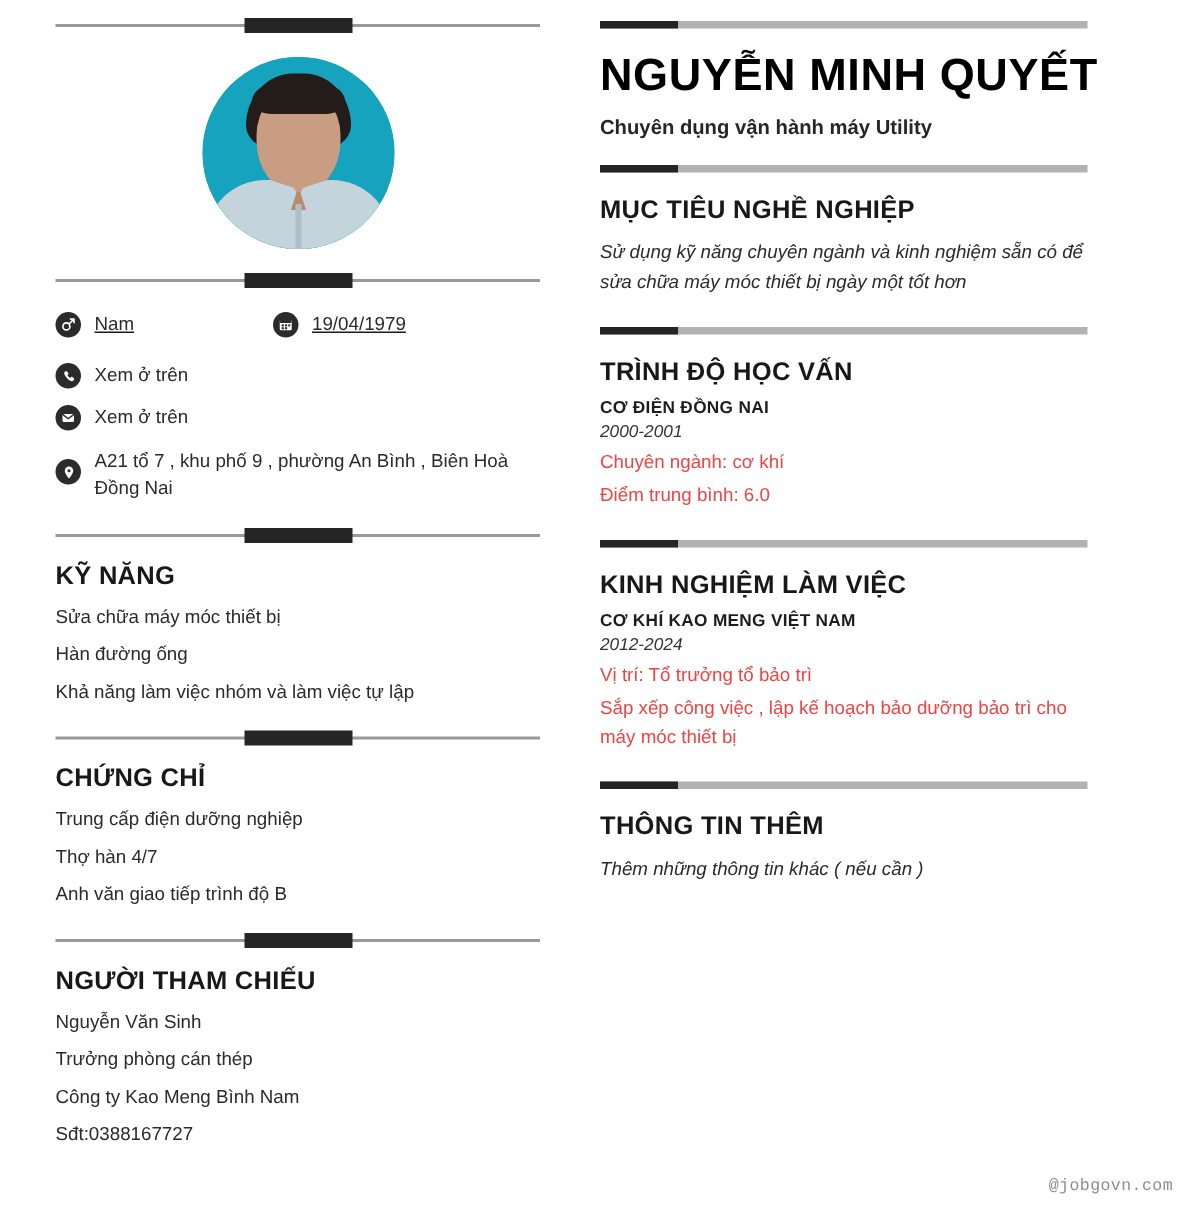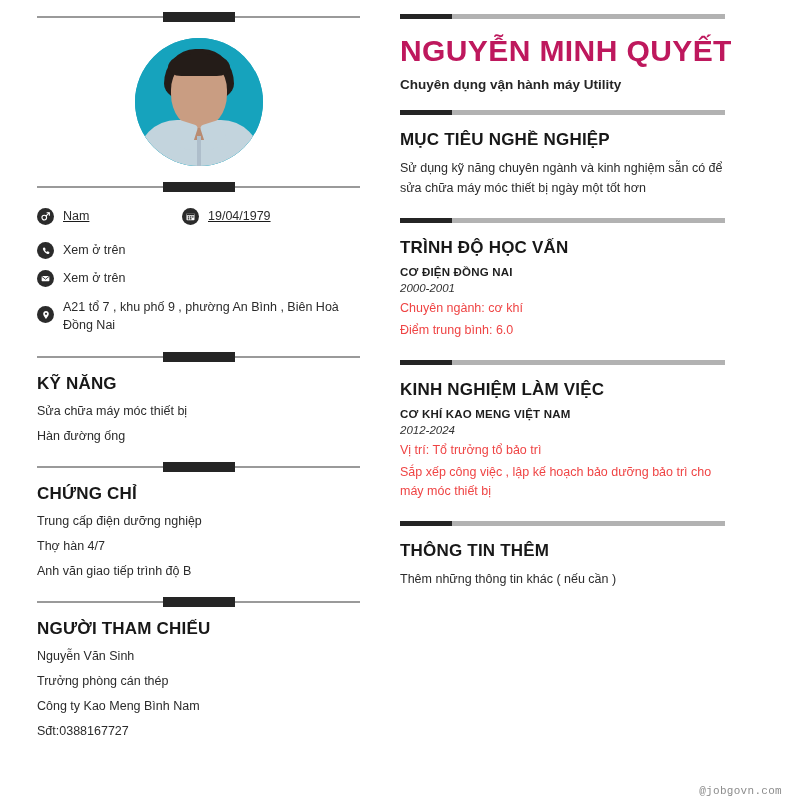--- a/index.html
+++ b/index.html
@@ -246,34 +246,35 @@
     margin-bottom: 10px;
   }
   .li:last-child { margin-bottom: 0; }
 
   
   .name {
     font-size: 30px;
     font-weight: bold;
     letter-spacing: 0.4px;
     margin: 14px 0 10px 0;
-    color: #be185d;
+    color: #000000;
     line-height: 1.1;
   }
   .subtitle {
     font-size: 13.5px;
     font-weight: bold;
     color: #262626;
     margin-bottom: 18px;
   }
   .para {
     font-size: 12.5px;
     line-height: 20px;
     color: #2b2b2b;
     margin: 0;
+    font-style: italic;
   }
   .org {
     font-size: 11.5px;
     font-weight: bold;
     letter-spacing: 0.2px;
     color: #1d1d1d;
     margin: 2px 0 4px 0;
   }
   .dates {
     font-size: 11.5px;
@@ -396,20 +397,21 @@
     </div>
 
     <div class="sec">
       <div class="divider-left">
         <div class="line"></div>
         <div class="knob"></div>
       </div>
       <div class="sec-left-title">KỸ NĂNG</div>
       <div class="li">Sửa chữa máy móc thiết bị</div>
       <div class="li">Hàn đường ống</div>
+      <div class="li">Khả năng làm việc nhóm và làm việc tự lập</div>
     </div>
 
     <div class="sec">
       <div class="divider-left">
         <div class="line"></div>
         <div class="knob"></div>
       </div>
       <div class="sec-left-title">CHỨNG CHỈ</div>
       <div class="li">Trung cấp điện dưỡng nghiệp</div>
       <div class="li">Thợ hàn 4/7</div>

